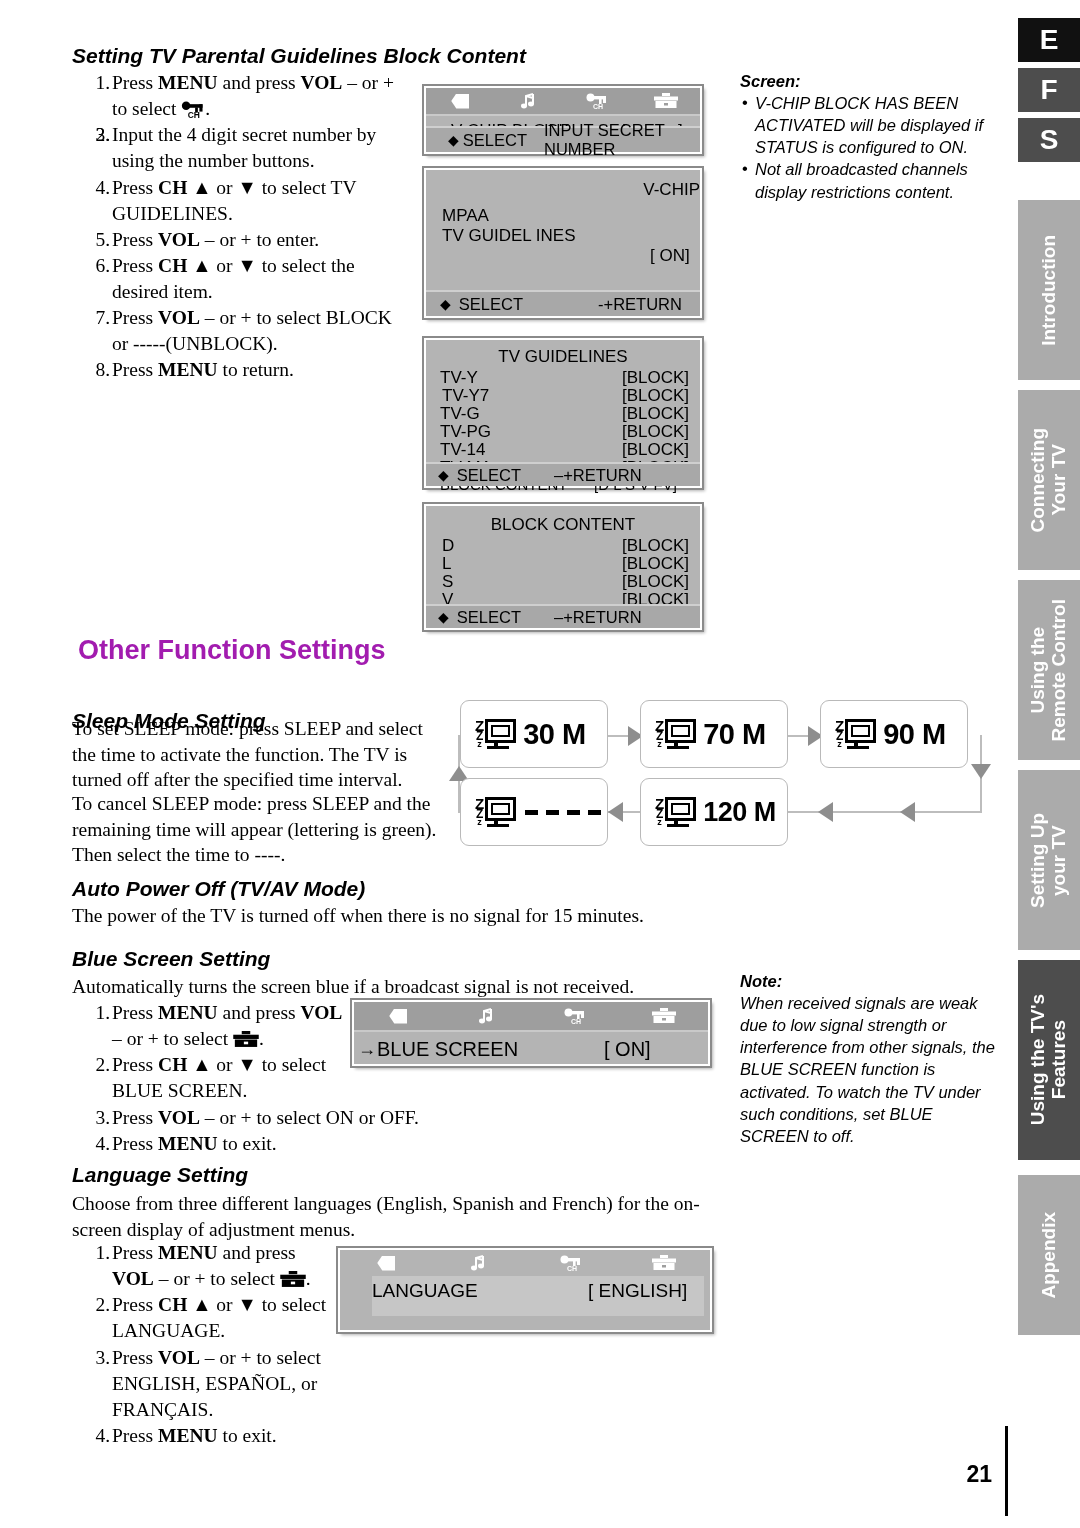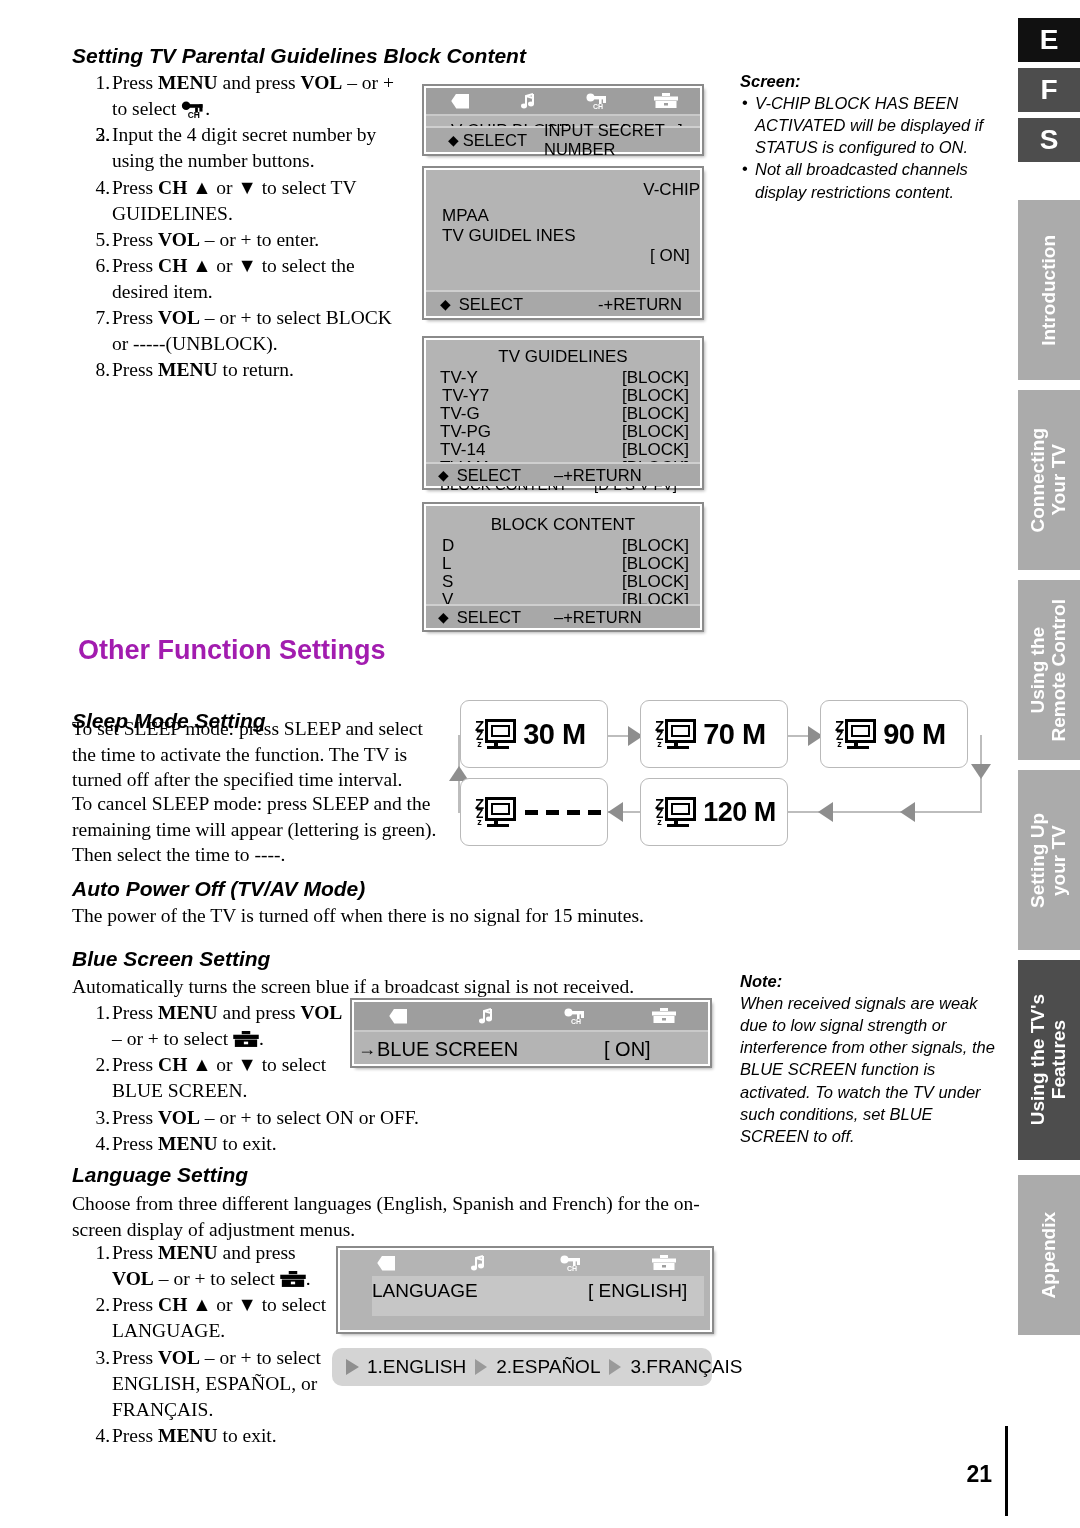--- a/index.html
+++ b/index.html
@@ -558,25 +558,17 @@
           </svg>
       </div>
     </div>
     <div style="position:absolute; left:32px; right:6px; top:26px; height:40px; background:#c6c6c6;"></div>
     <div class="osd-row" style="top:28px; height:26px; padding-left:32px; font-size:19px;">
       <span>LANGUAGE</span>
       <span style="position:absolute; left:248px;">[  ENGLISH]</span>
     </div>
   </div>
 
-  <div class="langbar" style="left:332px; top:1348px; width:380px; height:38px;">
-    <span class="lb-enter"></span>
-    <span class="opt" style="margin-left:8px;">1.ENGLISH</span>
-    <span class="lb-tri"></span>
-    <span class="opt">2.ESPAÑOL</span>
-    <span class="lb-tri"></span>
-    <span class="opt">3.FRANÇAIS</span>
-  </div>
 
   <div id="pagenum">21</div>
   <div id="footrule"></div>
 
 </div>
 
 </body></html>

